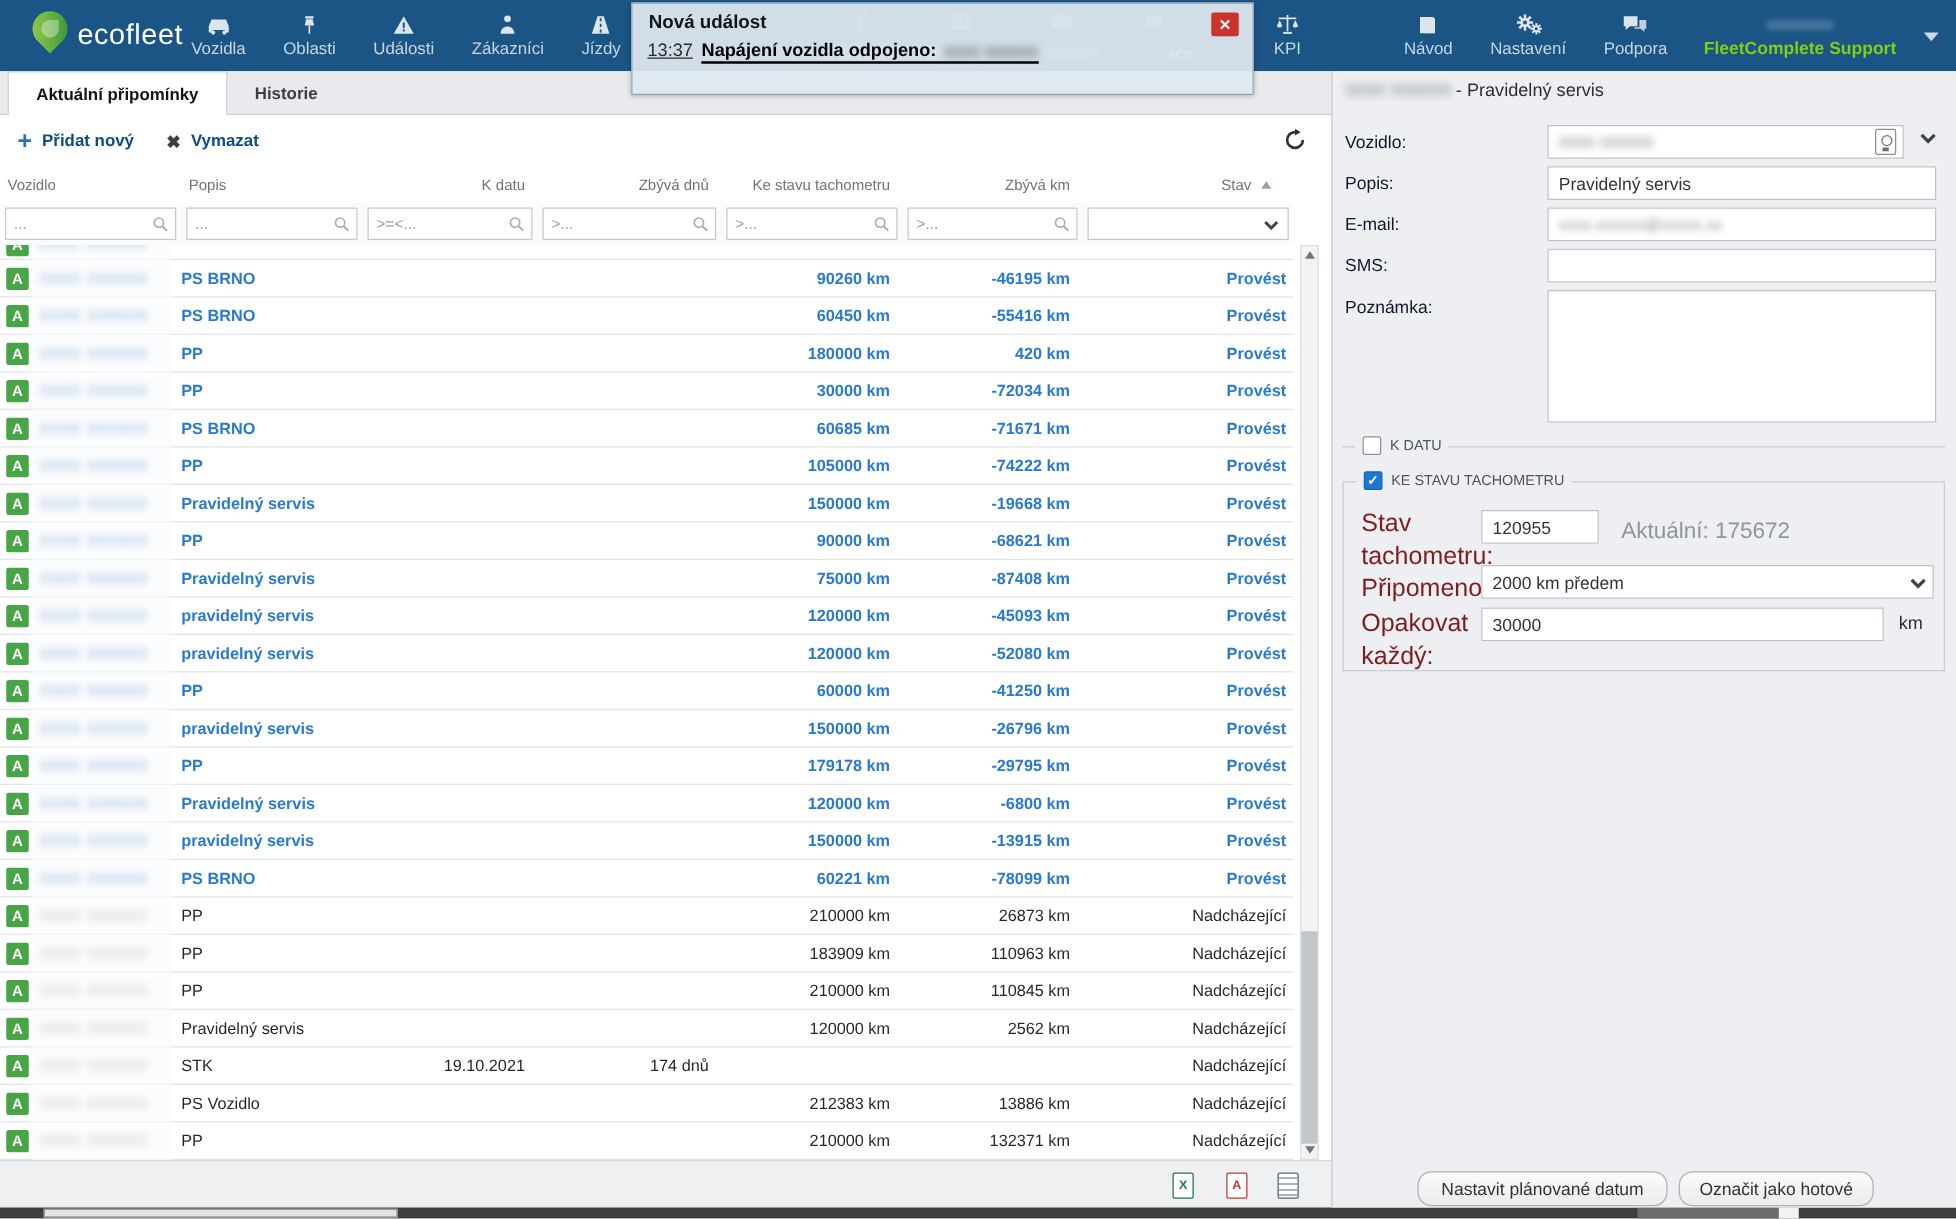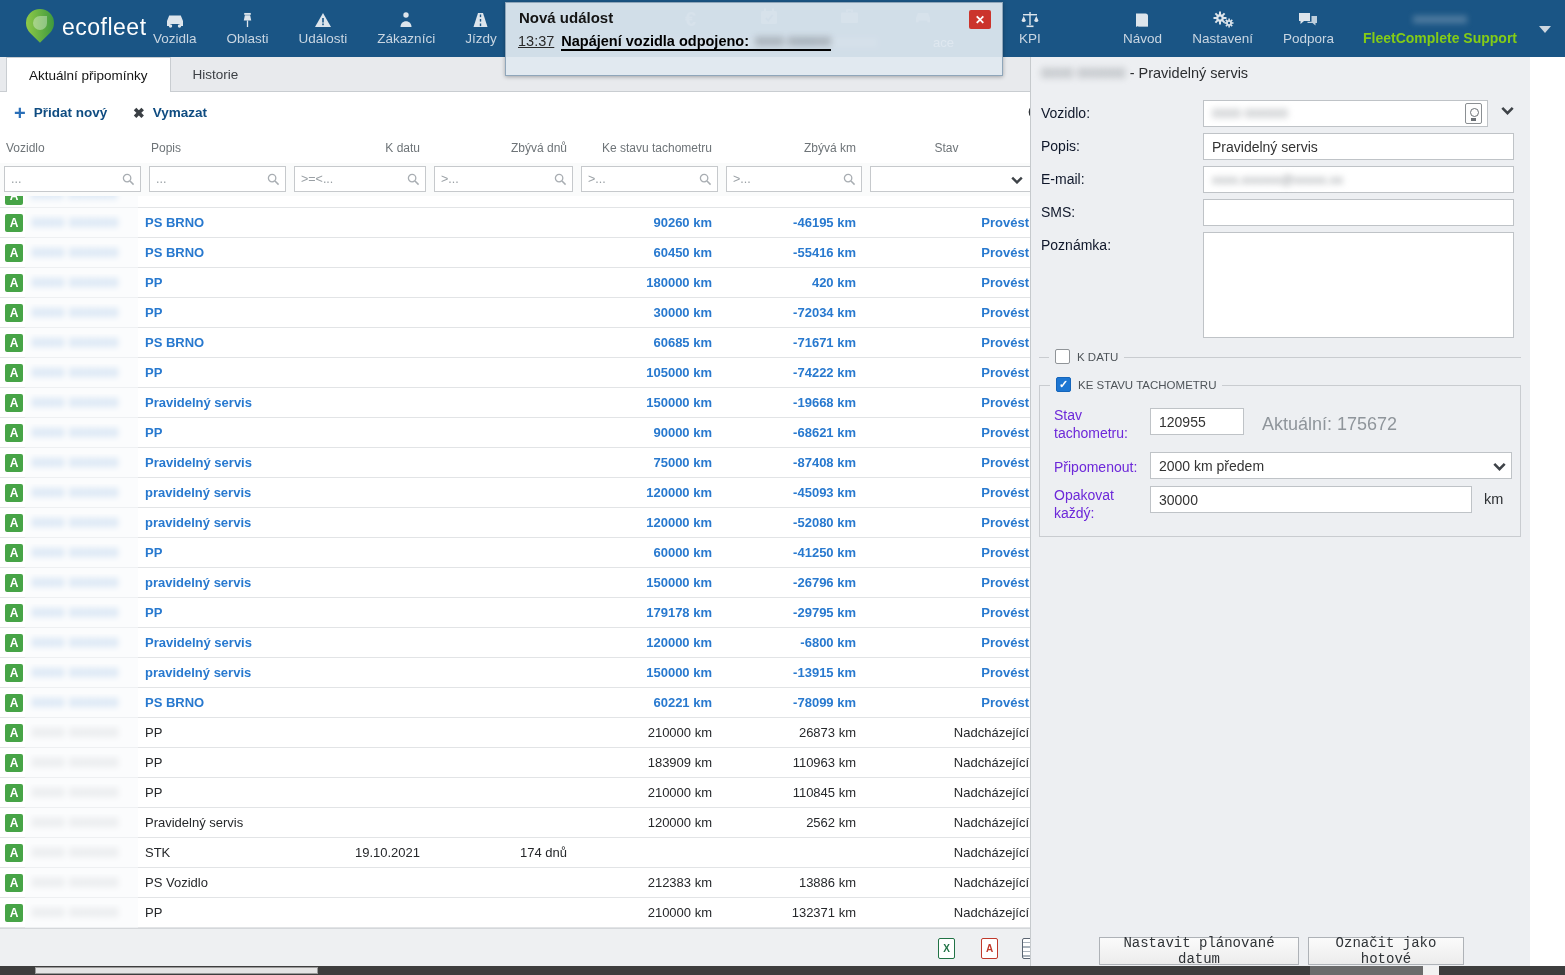--- a/index.html
+++ b/index.html
@@ -40,40 +40,40 @@
   .pop-close { position: absolute; right: 11px; top: 7px; width: 22px; height: 19px; background: #cb342c;
     border-radius: 2px; color: #fff; font-size: 12px; font-weight: bold; display: flex; align-items: center;
     justify-content: center; cursor: pointer; }
 
   .blur { filter: blur(3px); user-select: none; }
   .vblur { color: #6a9fd8; font-size: 13px; letter-spacing: 1px; }
 
   
   .tabstrip { position: absolute; left: 0; top: 57px; width: 1065px; height: 35px; background: #e8eaed;
     border-bottom: 1px solid #c9cdd1; display: flex; align-items: stretch; padding-left: 6px; }
-  .tab { padding: 0 22px; display: flex; align-items: center; font-size: 13.5px; font-weight: normal; color: #3c4045; cursor: pointer; }
+  .tab { padding: 0 22px; display: flex; align-items: center; font-size: 13.5px; font-weight: bold; color: #3c4045; cursor: pointer; }
   .tab.active { background: #fff; border: 1px solid #c9cdd1; border-bottom: none; color: #141414; margin-bottom: -1px; z-index: 2; }
 
   
   .toolbar { position: absolute; left: 0; top: 92px; width: 1065px; height: 41px; background: #fff; }
   .tb-btn { position: absolute; top: 0; height: 41px; display: flex; align-items: center; gap: 8px;
     font-size: 13.5px; font-weight: bold; color: #0f4c81; cursor: pointer; }
   .tb-add { left: 14px; }
   .tb-clear { left: 133px; }
   .plus-ic { color: #2a6fb8; font-size: 20px; font-weight: bold; line-height: 1; }
   .x-ic { color: #3a3f44; font-size: 14px; font-weight: bold; }
   .refresh { position: absolute; left: 1027px; top: 11px; cursor: pointer; }
 
   
   .gcols { display: grid; grid-template-columns: 145px 145px 140px 147px 145px 144px 169px; }
   .ghead { position: absolute; left: 0; top: 133px; width: 1035px; height: 30px; }
   .ghead .hcell { font-size: 12px; color: #6e7478; line-height: 30px; padding: 0 10px; white-space: nowrap; }
   .ghead .hl { text-align: left; padding-left: 6px; }
   .ghead .hr { text-align: right; }
-  .ghead .hstav { display: flex; justify-content: flex-end; align-items: center; gap: 21px; padding-right: 18px; flex-direction: column; }
+  .ghead .hstav { display: flex; justify-content: flex-end; align-items: center; gap: 8px; padding-right: 18px; }
   .sort-up { width: 0; height: 0; border-left: 4px solid transparent; border-right: 4px solid transparent;
     border-bottom: 6px solid #96a1ab; display: inline-block; }
 
   .frow { position: absolute; left: 0; top: 163px; width: 1035px; height: 33px; background: #fafbfb; }
   .f-cell { position: relative; padding: 3px 4px; }
   .f-cell input { width: 100%; height: 26px; border: 1px solid #c6c9cc; padding: 2px 22px 2px 6px;
     font-size: 12.5px; color: #444; font-family: "Liberation Sans", sans-serif; }
   .f-cell input::placeholder { color: #9aa0a5; opacity: 1; }
   .mag { position: absolute; right: 10px; top: 10px; color: #a8adb2; }
   .sel-filter { position: relative; height: 26px; border: 1px solid #c6c9cc; background: #fff; cursor: pointer; }
@@ -114,21 +114,21 @@
   .exp-doc { left: 1022px; border: 1.5px solid #5a6572; color: #5a6572;
     background: repeating-linear-gradient(#fff 0 3px, #aab3bc 3px 4.5px); background-clip: padding-box; }
 
   
   .hscroll { position: absolute; left: 0; top: 966px; width: 1565px; height: 9px; background: #3e3e3e; }
   .hs-thumb { position: absolute; left: 35px; top: 1px; width: 283px; height: 7px; background: #e4e4e4; border: 1px solid #9a9a9a; cursor: grab; }
   .hs-seg { position: absolute; left: 1310px; top: 0; width: 113px; height: 9px; background: #6b6b6b; }
   .hs-notch { position: absolute; left: 1423px; top: 0; width: 16px; height: 9px; background: #f2f2f2; }
 
   
-  .panel { position: absolute; left: 1030px; top: 57px; width: 500px; height: 909px; background: #edeff2;
+  .panel { position: absolute; left: 1065px; top: 57px; width: 500px; height: 909px; background: #edeff2;
     border-left: 1px solid #c6cacd; }
   .p-title { position: absolute; left: 10px; top: 8px; font-size: 14.5px; color: #2c2e31; display: flex; align-items: baseline; }
   .p-title .blur { color: #8d9297; margin-right: 4px; }
   .f-label { position: absolute; left: 10px; font-size: 14px; color: #0f172a; }
   .f-ctl { position: absolute; left: 172px; width: 311px; }
   .tinput { width: 100%; height: 27px; border: 1px solid #bfc3c7; background: #fff; padding: 3px 8px;
     font-size: 14px; color: #333; font-family: "Liberation Sans", sans-serif; }
   .tarea { width: 311px; height: 106px; border: 1px solid #bfc3c7; background: #fff; resize: none;
     font-family: "Liberation Sans", sans-serif; font-size: 13px; padding: 4px 6px; }
   .combo { position: relative; height: 27px; }
@@ -143,30 +143,30 @@
   .chev { display: inline-block; }
 
   .legendline { position: absolute; left: 8px; width: 482px; border-top: 1px solid #c9ccd0; }
   .legend { position: absolute; left: 10px; top: -9px; background: #edeff2; padding: 0 6px; display: flex;
     align-items: center; gap: 7px; font-size: 11.5px; color: #4e5459; white-space: nowrap; }
   .cb { width: 15px; height: 15px; border: 1px solid #909498; border-radius: 2px; background: #fff;
     display: inline-flex; align-items: center; justify-content: center; cursor: pointer; flex: 0 0 15px; }
   .cb.checked { background: #1d76d2; border-color: #1565bb; }
   .cb.checked::after { content: "✓"; color: #fff; font-size: 11px; font-weight: bold; }
   .fieldset { position: absolute; left: 8px; top: 328px; width: 482px; height: 152px; border: 1px solid #c9ccd0; }
-  .fs-label { position: absolute; font-size: 14px; color: #6d28d9; line-height: 1.3; }
+  .fs-label { position: absolute; font-size: 20px; color: #7f1d1d; line-height: 1.3; }
   .gray-note { position: absolute; left: 222px; top: 28px; font-size: 18px; color: #8f959b; }
   .selbox { position: absolute; left: 110px; top: 66px; width: 362px; height: 27px; background: #fff;
     border: 1px solid #bfc3c7; display: flex; align-items: center; padding: 0 30px 0 8px; font-size: 14px; color: #333; cursor: pointer; }
   .selbox .trigger { right: 5px; top: 9px; }
   .unit { position: absolute; left: 444px; top: 105px; font-size: 14.5px; color: #2e3134; }
 
-  .p-btn { position: absolute; top: 880px; height: 28px; border: 1px solid #aeb2b7; border-radius: 0;
+  .p-btn { position: absolute; top: 880px; height: 28px; border: 1px solid #aeb2b7; border-radius: 11px;
     background: linear-gradient(#fbfbfb, #ececec); font-size: 14px; color: #2f3337; display: flex;
-    align-items: center; justify-content: center; cursor: pointer; font-family: Liberation Mono, monospace; }
+    align-items: center; justify-content: center; cursor: pointer; font-family: Liberation Sans, sans-serif; }
   .btn-date { left: 68px; width: 200px; }
   .btn-done { left: 277px; width: 156px; }
 
   svg { display: block; }
 </style>
 </head>
 <body>
 
 <div class="screen">
 

